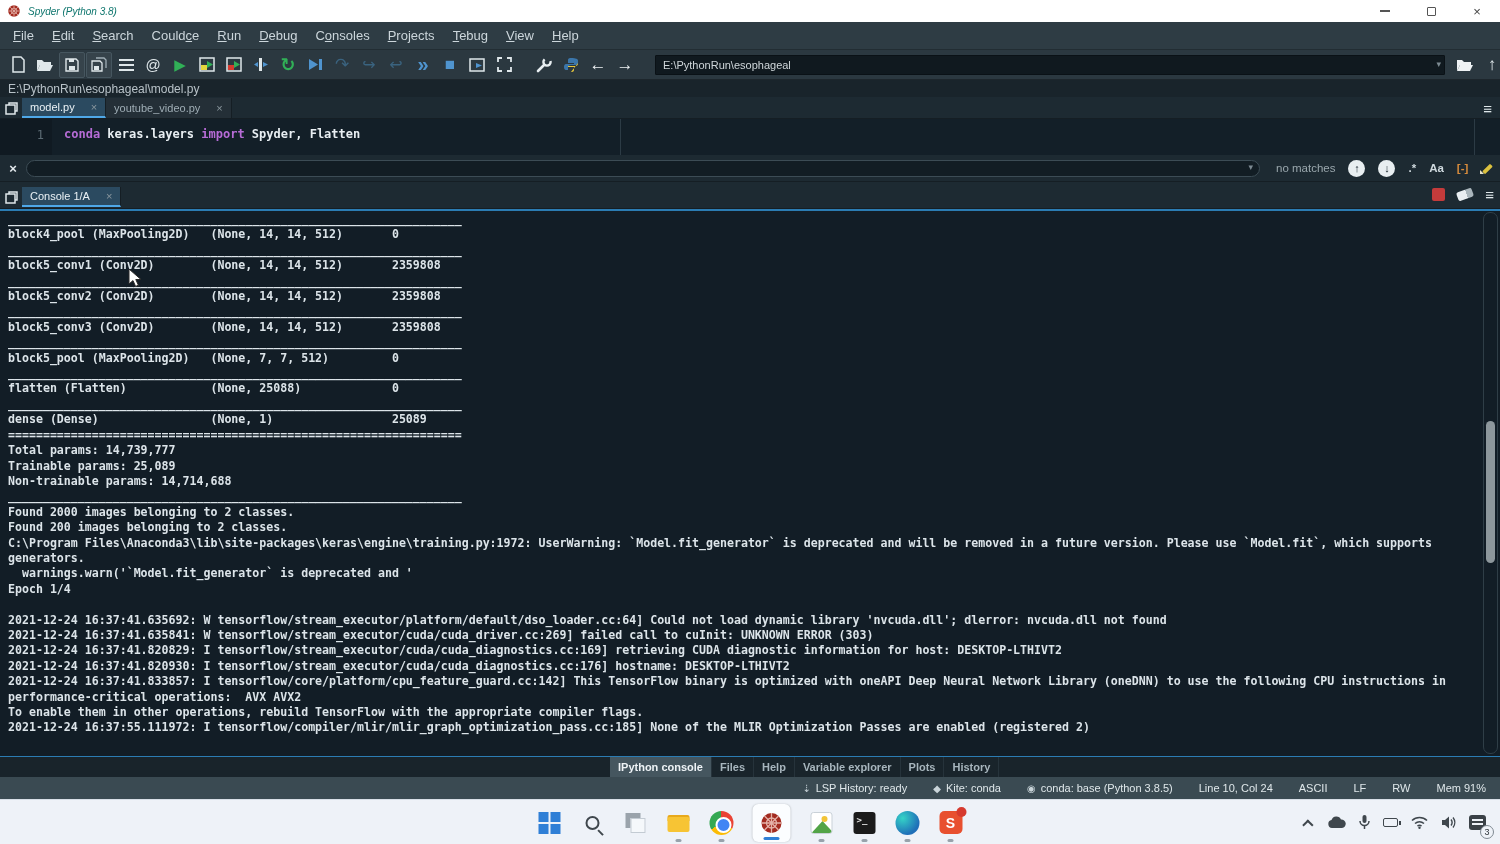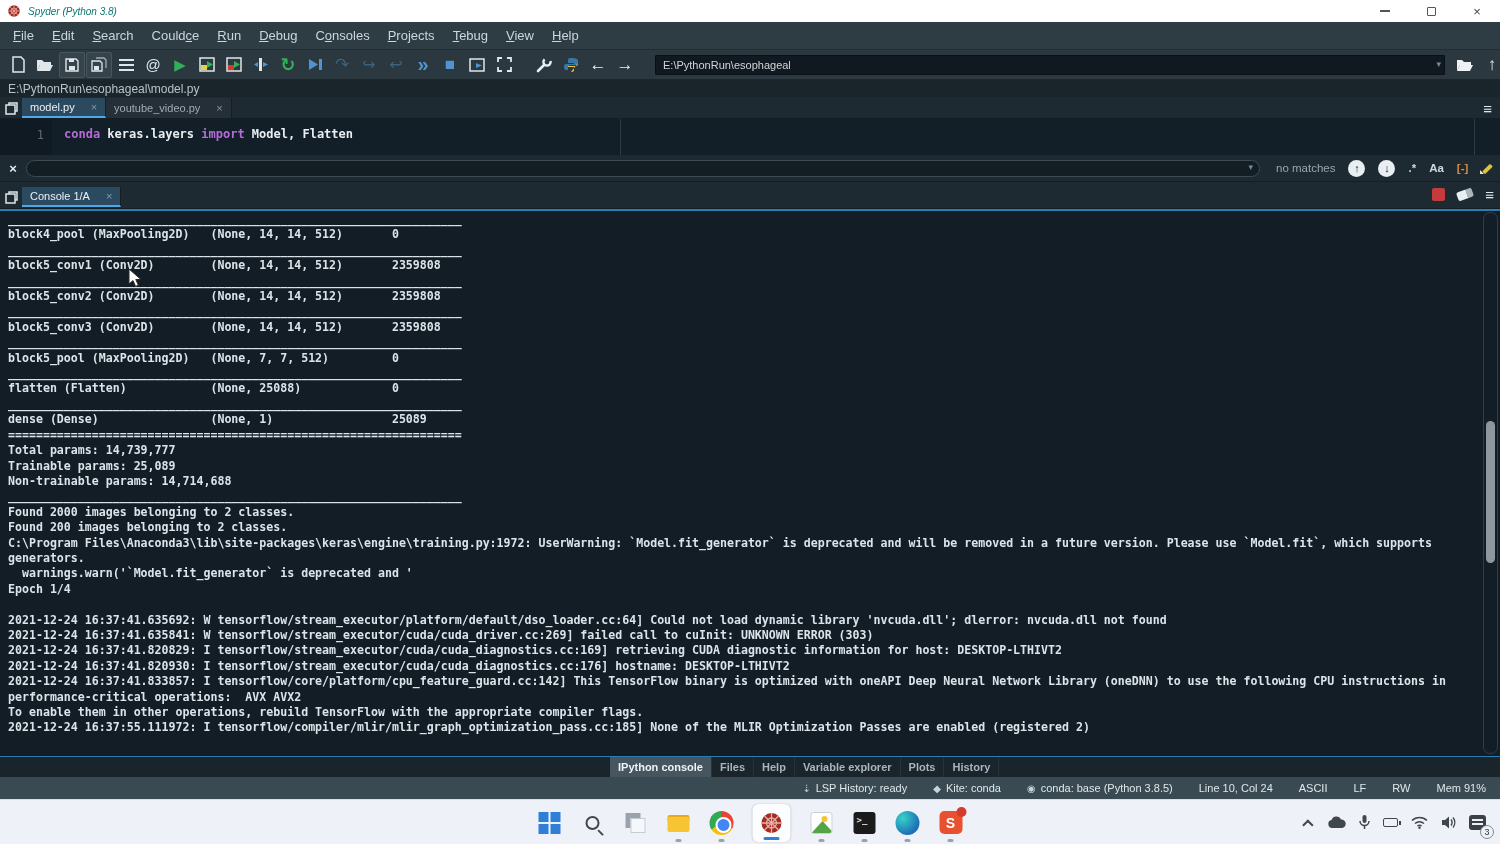--- a/index.html
+++ b/index.html
@@ -300,21 +300,21 @@
   <div class="tab">
     <span>youtube_video.py</span>
     <span class="close">×</span>
   </div>
   <div class="hamburger" style="position:absolute;right:8px;top:3px">≡</div>
 </div>
 
 <div id="editor">
   <div id="gutter"></div>
   <div id="line-number">1</div>
-  <div id="code-line"><span class="kw">conda </span><span>keras.layers</span><span class="kw"> import </span><span>Model, Flatten</span></div>
+  <div id="code-line"><span class="kw">conda </span><span>keras.layers</span><span class="kw"> import </span><span>Spyder, Flatten</span></div>
   <div class="edge-line"></div>
   <div class="edge-line2"></div>
 </div>
 
 <div id="findbar">
   <div id="find-close">×</div>
   <div id="find-input-wrap">
     <input id="find-input" style="">
     <span id="find-input-caret">▾</span>
   </div>

